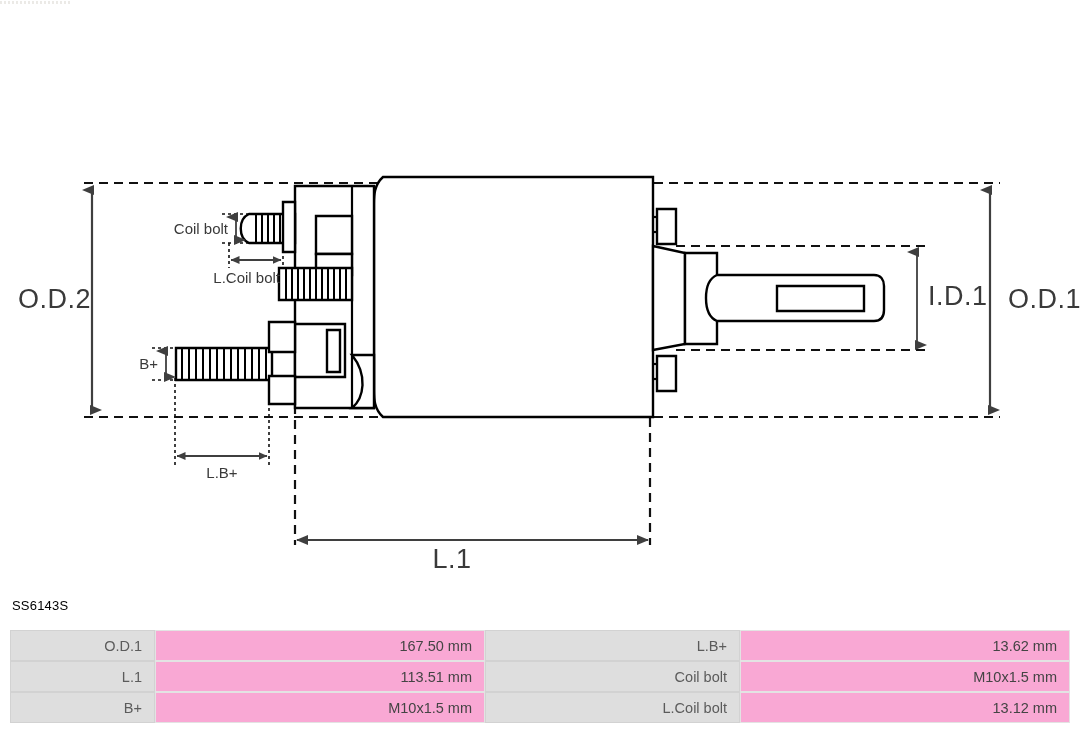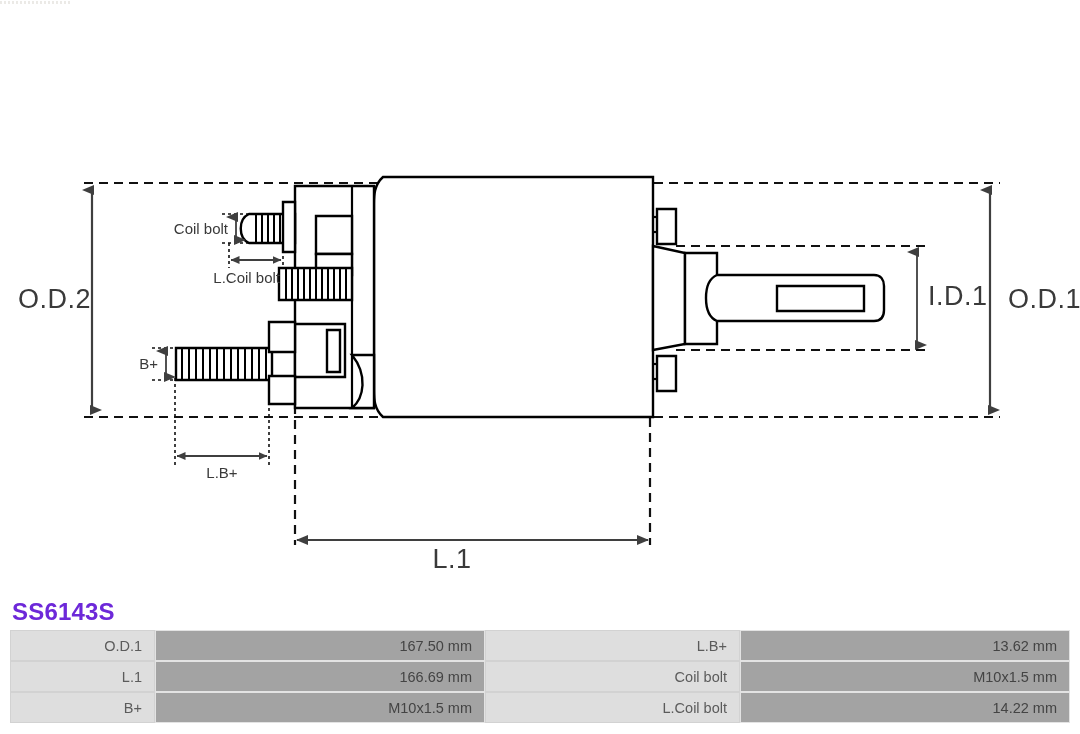--- a/index.html
+++ b/index.html
@@ -81,23 +81,23 @@
     font-family: "Liberation Sans", sans-serif;
     fill: #3a3a3a;
   }
   .dim-label.big { font-size: 27px; letter-spacing: 0.5px; }
   .dim-label.small { font-size: 15px; }
   
   #part-title {
     position: absolute;
     left: 12px;
     top: 598px;
-    font-size: 24px;
-    font-weight: bold;
-    color: #6d28d9;
+    font-size: 13px;
+    font-weight: normal;
+    color: #000000;
     letter-spacing: 0.2px;
   }
   #spec-table {
     position: absolute;
     left: 10px;
     top: 630px;
     width: 1060px;
     border-collapse: separate;
     border-spacing: 0;
     table-layout: fixed;
@@ -112,21 +112,21 @@
     color: #4a4a4a;
     white-space: nowrap;
     overflow: hidden;
   }
   #spec-table td.k {
     background: #dedede;
     color: #5b5b5b;
     border: 1px solid #d2d2d2;
   }
   #spec-table td.v {
-    background: #a3a3a3;
+    background: #f9a8d4;
     color: #444444;
   }
   #spec-table col.c1 { width: 145px; }
   #spec-table col.c2 { width: 330px; }
   #spec-table col.c3 { width: 255px; }
   #spec-table col.c4 { width: 330px; }
 </style>
 </head>
 <body>
 
@@ -339,26 +339,26 @@
     </colgroup>
     <tbody>
       <tr>
         <td class="k">O.D.1</td>
         <td class="v">167.50 mm</td>
         <td class="k">L.B+</td>
         <td class="v">13.62 mm</td>
       </tr>
       <tr>
         <td class="k">L.1</td>
-        <td class="v">166.69 mm</td>
+        <td class="v">113.51 mm</td>
         <td class="k">Coil bolt</td>
         <td class="v">M10x1.5 mm</td>
       </tr>
       <tr>
         <td class="k">B+</td>
         <td class="v">M10x1.5 mm</td>
         <td class="k">L.Coil bolt</td>
-        <td class="v">14.22 mm</td>
+        <td class="v">13.12 mm</td>
       </tr>
     </tbody>
   </table>
 
 </div>
 
 </body></html>

